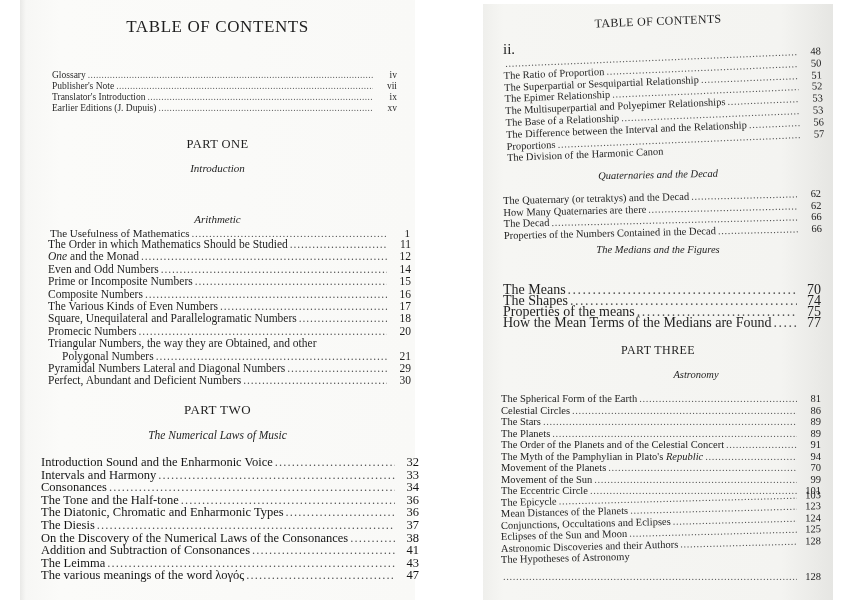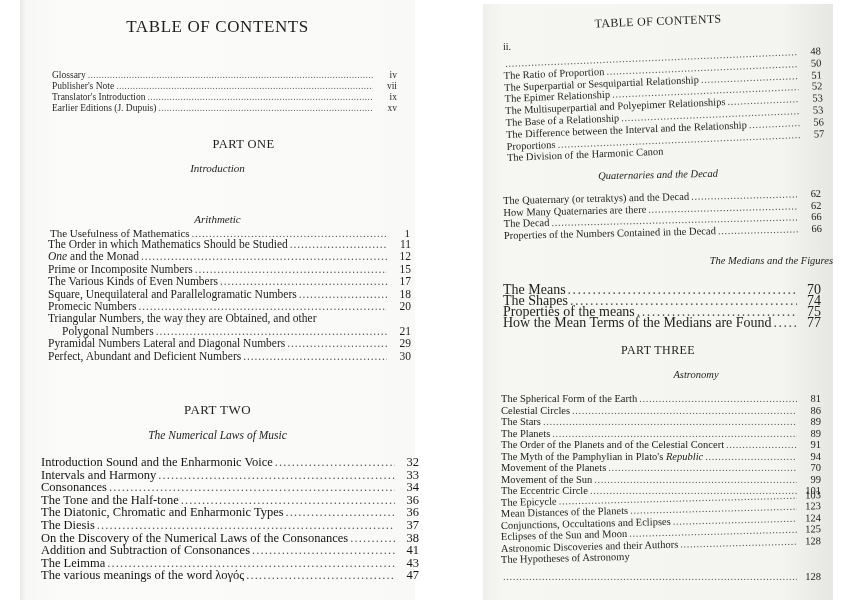--- a/index.html
+++ b/index.html
@@ -19,21 +19,21 @@
   #right-page {
     left: 483px; width: 350px; top: 4px; height: 596px;
     background: linear-gradient(90deg, #efefec 0px, #f6f6f3 20px, #f4f4f1 85%, #e6e6e3 100%);
   }
   .title {
     text-align: center; font-size: 17px; letter-spacing: 0.6px;
     position: absolute; width: 100%;
   }
   #left-page .title { top: 17px; }
   #right-page .title { top: 10px; font-size: 12px; transform: rotate(-2.2deg); letter-spacing: 0.3px; }
-  .page-numeral { position: absolute; left: 20px; top: 37px; font-size: 10px; }
+  .page-numeral { position: absolute; left: 20px; top: 37px; font-size: 15px; }
 
   .entries { position: absolute; }
   .entry {
     display: flex; align-items: baseline; white-space: nowrap;
   }
   .entry .lbl { flex: 0 0 auto; }
   .entry .lbl i { font-style: italic; }
   .entry .dots {
     flex: 1 1 auto; overflow: hidden; margin: 0 2px;
     letter-spacing: 2px; color: #555;
@@ -44,35 +44,35 @@
   }
   .entry .pg { flex: 0 0 auto; text-align: right; min-width: 22px; }
   .entry.cont .lbl { padding-left: 14px; }
   .entry.wrap-first .dots, .entry.wrap-first .pg { visibility: hidden; }
 
   .part-heading { position: absolute; width: 100%; text-align: center; letter-spacing: 0.4px; }
   .section-heading { position: absolute; width: 100%; text-align: center; font-style: italic; }
 
   
   #front-matter { left: 32px; width: 345px; top: 70px; font-size: 9.5px; line-height: 11px; color: #2a2a2a; }
-  #part1-heading { top: 137px; font-size: 12.5px; margin-left: 26px; }
+  #part1-heading { top: 137px; font-size: 12.5px; }
   #intro-heading { top: 162px; font-size: 11px; }
   #intro-entries { left: 30px; width: 360px; top: 187px; font-size: 11px; line-height: 13px; margin-top: 40px; }
   #arith-heading { top: 213px; font-size: 11px; text-align: center; }
   #arith-entries { left: 28px; width: 363px; top: 238px; font-size: 11.5px; line-height: 12.4px; }
   #part2-heading { top: 402px; font-size: 13px; }
   #music-heading { top: 429px; font-size: 11.5px; }
   #music-entries { left: 21px; width: 378px; top: 456px; font-size: 12.5px; line-height: 12.6px; color: #141414; }
 
   
   #right-content { position: absolute; left: 0; top: 0; width: 350px; height: 596px; }
   #ratio-entries { left: 20px; width: 318px; top: 54px; font-size: 10.5px; line-height: 11.8px; transform: rotate(-2.3deg); transform-origin: left top; }
   #quat-heading { top: 165px; font-size: 10.5px; transform: rotate(-1.2deg); }
   #quat-entries { left: 20px; width: 318px; top: 191px; font-size: 10.5px; line-height: 11.5px; transform: rotate(-1.3deg); transform-origin: left top; }
-  #median-heading { top: 251px; font-size: 10.5px; text-align: right; }
+  #median-heading { top: 240px; font-size: 10.5px; }
   #median-entries { left: 20px; width: 318px; top: 280px; font-size: 14px; line-height: 11px; }
   #part3-heading { top: 339px; font-size: 12px; text-align: center; }
   #astro-heading { top: 365px; font-size: 10.5px; padding-left: 38px; }
   #astro-entries { left: 18px; width: 320px; top: 389px; font-size: 10.5px; line-height: 11.5px; }
   #astro-entries .entry:nth-child(n+10) { transform: rotate(-1.4deg); transform-origin: left center; }
   #trailing-entries { left: 18px; width: 320px; top: 567px; font-size: 10.5px; }
 </style>
 </head>
 <body>
 
@@ -120,23 +120,33 @@
         <span class="lbl">The Order in which Mathematics Should be Studied</span>
         <span class="dots"></span>
         <span class="pg">11</span>
       </div>
     <div class="entry">
         <span class="lbl"><i>One</i><span> and the Monad</span></span>
         <span class="dots"></span>
         <span class="pg">12</span>
       </div>
     <div class="entry">
+        <span class="lbl">Even and Odd Numbers</span>
+        <span class="dots"></span>
+        <span class="pg">14</span>
+      </div>
+    <div class="entry">
         <span class="lbl">Prime or Incomposite Numbers</span>
         <span class="dots"></span>
         <span class="pg">15</span>
+      </div>
+    <div class="entry">
+        <span class="lbl">Composite Numbers</span>
+        <span class="dots"></span>
+        <span class="pg">16</span>
       </div>
     <div class="entry">
         <span class="lbl">The Various Kinds of Even Numbers</span>
         <span class="dots"></span>
         <span class="pg">17</span>
       </div>
     <div class="entry">
         <span class="lbl">Square, Unequilateral and Parallelogramatic Numbers</span>
         <span class="dots"></span>
         <span class="pg">18</span>

